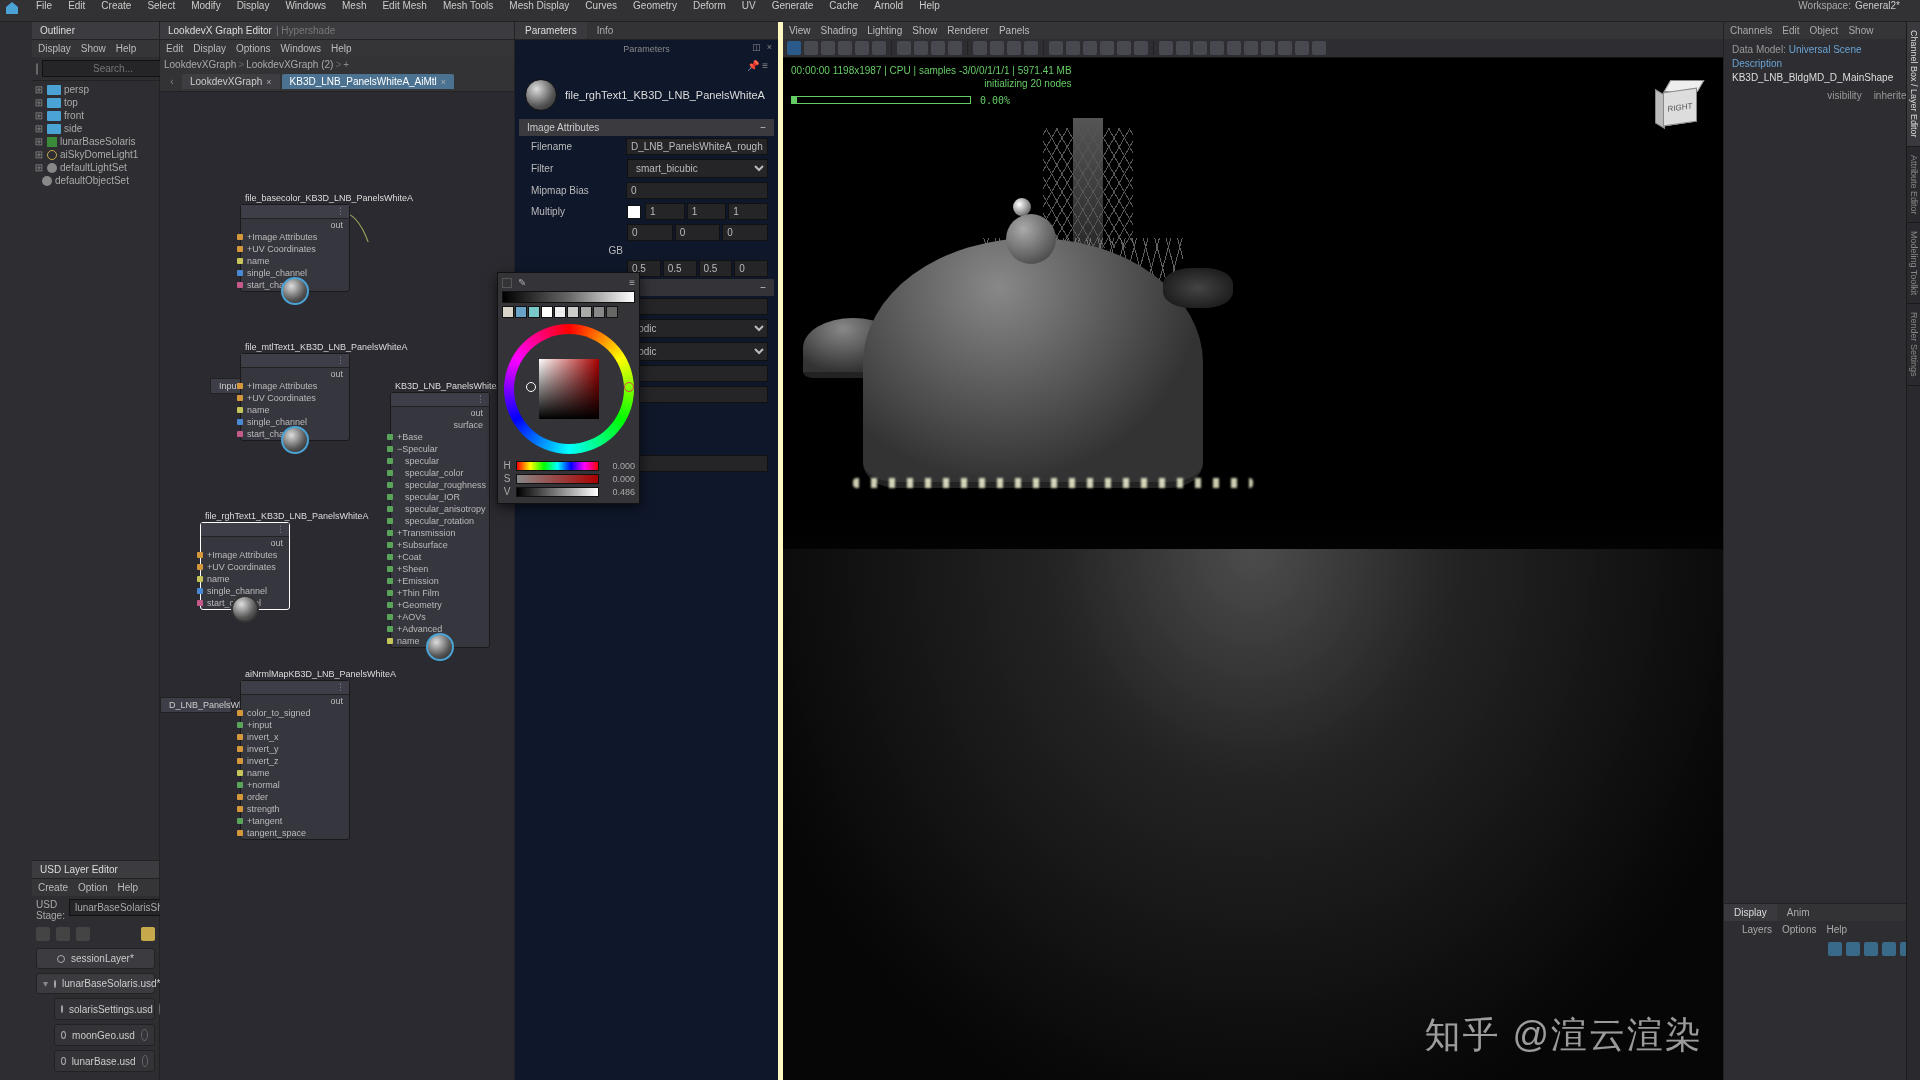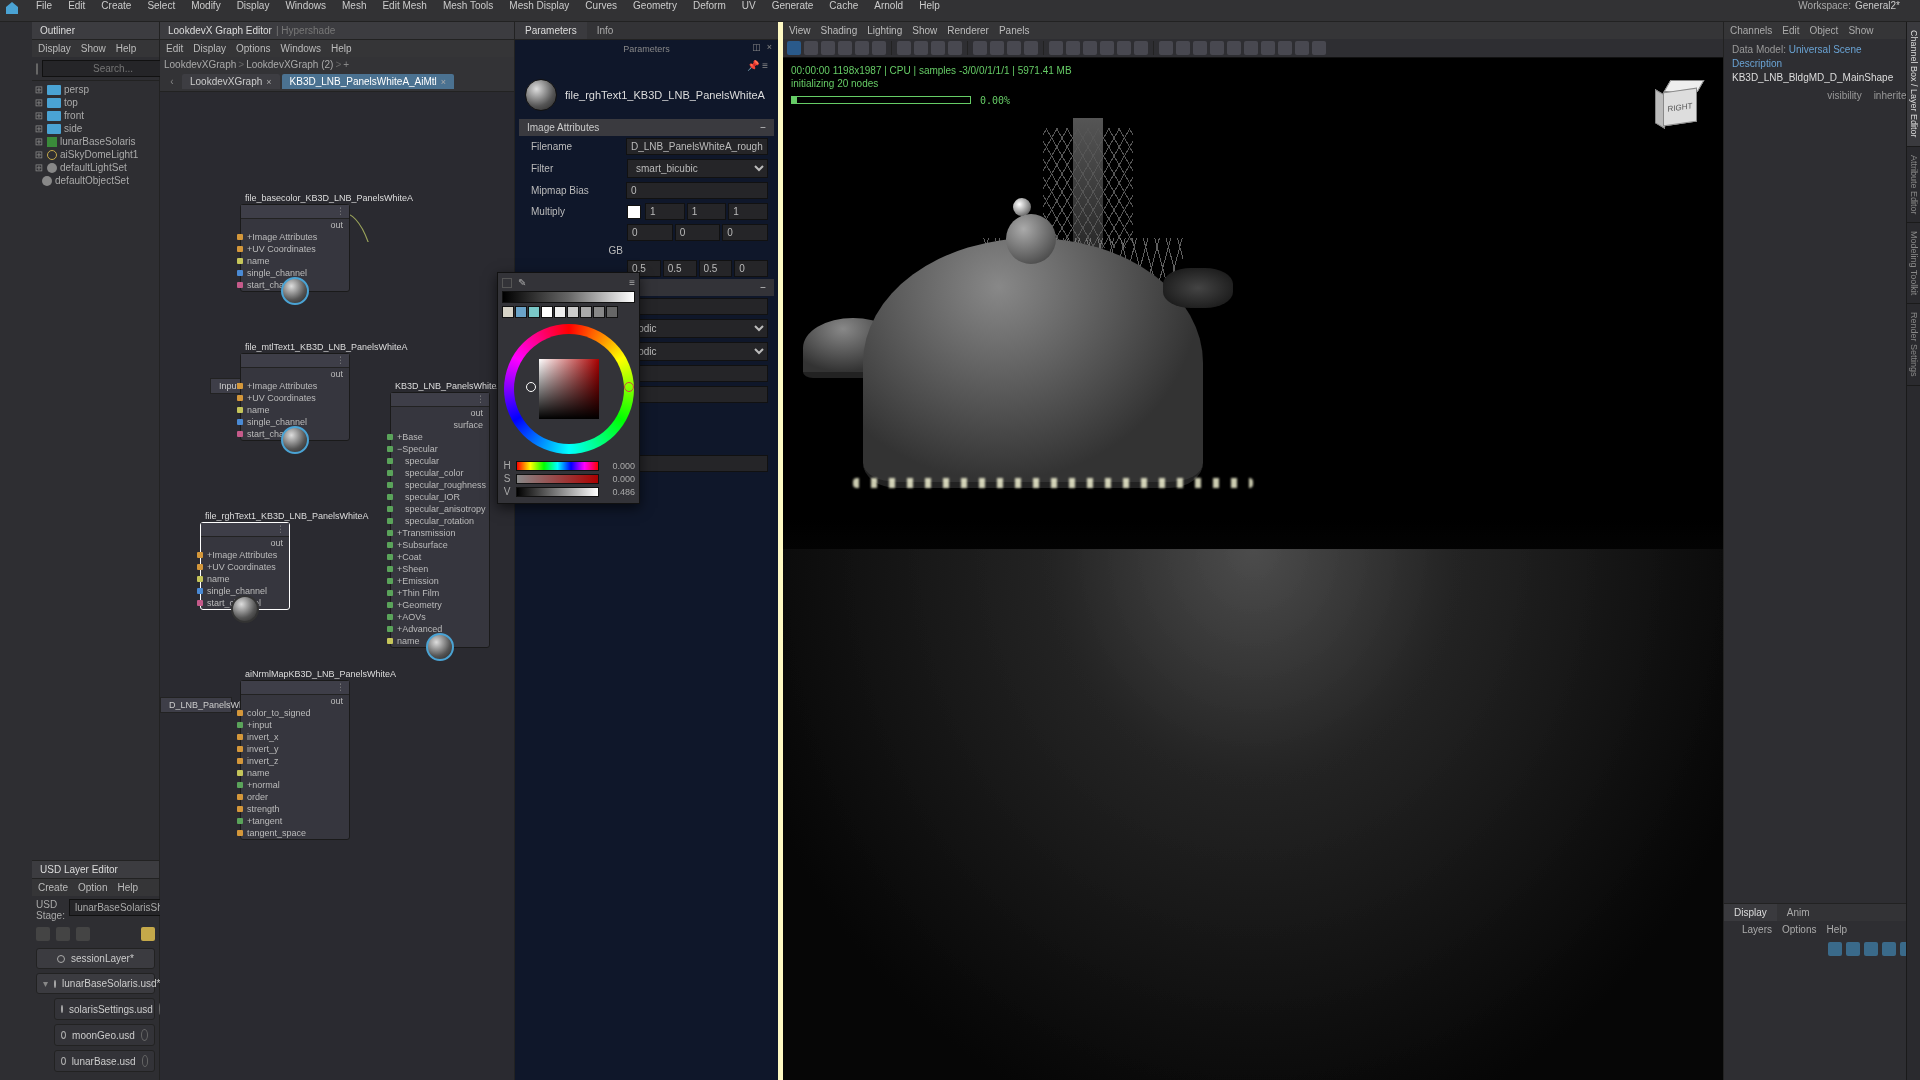--- a/index.html
+++ b/index.html
@@ -120,21 +120,21 @@
 .sat-bar { background: linear-gradient(90deg,#888,#a00); }
 .val-bar { background: linear-gradient(90deg,#000,#fff); }
 
 
 .col-viewport { flex: 1; background: #1a1a1a; display: flex; flex-direction: column; border-right: 1px solid #222; position: relative; }
 .vp-menu { background: #353537; padding: 3px 6px; display: flex; gap: 10px; color: #bcbcbc; }
 .vp-toolbar { background: #2e2e32; padding: 2px 4px; display: flex; gap: 3px; align-items: center; border-bottom: 1px solid #111; }
 .vp-toolbar .tb { width: 14px; height: 14px; background: #484850; border-radius: 2px; }
 .vp-toolbar .tb.blue { background: #2a5a8a; }
 .vp-toolbar .sep { width: 1px; height: 14px; background: #222; margin: 0 2px; }
-.vp-render { flex: 1; position: relative; background: #404040; overflow: hidden; }
+.vp-render { flex: 1; position: relative; background: #404040; overflow: hidden; text-align: right; }
 .render-status { position: absolute; top: 6px; left: 8px; font-family: "Consolas", monospace; color: #6c6; font-size: 10px; line-height: 1.3; text-shadow: 0 0 2px #000; }
 .render-progress { position: absolute; top: 38px; left: 8px; width: 180px; height: 8px; border: 1px solid #6c6; }
 .render-progress .fill { width: 3%; height: 100%; background: #6c6; }
 .render-progress .pct { position: absolute; left: 188px; top: -2px; color: #6c6; font-family: monospace; font-size: 10px; }
 .viewcube { position: absolute; top: 20px; right: 20px; width: 50px; height: 50px; }
 .viewcube .face { position: absolute; background: #ddd; border: 1px solid #888; }
 .viewcube .front { width: 34px; height: 34px; left: 10px; top: 12px; display: flex; align-items: center; justify-content: center; color: #555; font-size: 8px; transform: skew(0,-8deg); }
 .viewcube .top { width: 34px; height: 12px; left: 14px; top: 2px; transform: skew(-30deg); background: #eee; }
 .viewcube .side { width: 10px; height: 34px; left: 2px; top: 14px; transform: skew(0,30deg); background: #bbb; }
 
@@ -696,20 +696,21 @@
       </div>
       <div class="render-progress">
         <div class="fill"></div>
         <span class="pct">0.00%</span>
       </div>
       <div class="viewcube">
         <div class="face top"></div>
         <div class="face side"></div>
         <div class="face front">RIGHT</div>
       </div>
+      <div class="watermark">知乎 @渲云渲染</div>
     </div>
   </div>
 
   <div class="col-right">
     <div class="r-menu">
       <span>Channels</span>
       <span>Edit</span>
       <span>Object</span>
       <span>Show</span>
     </div>

